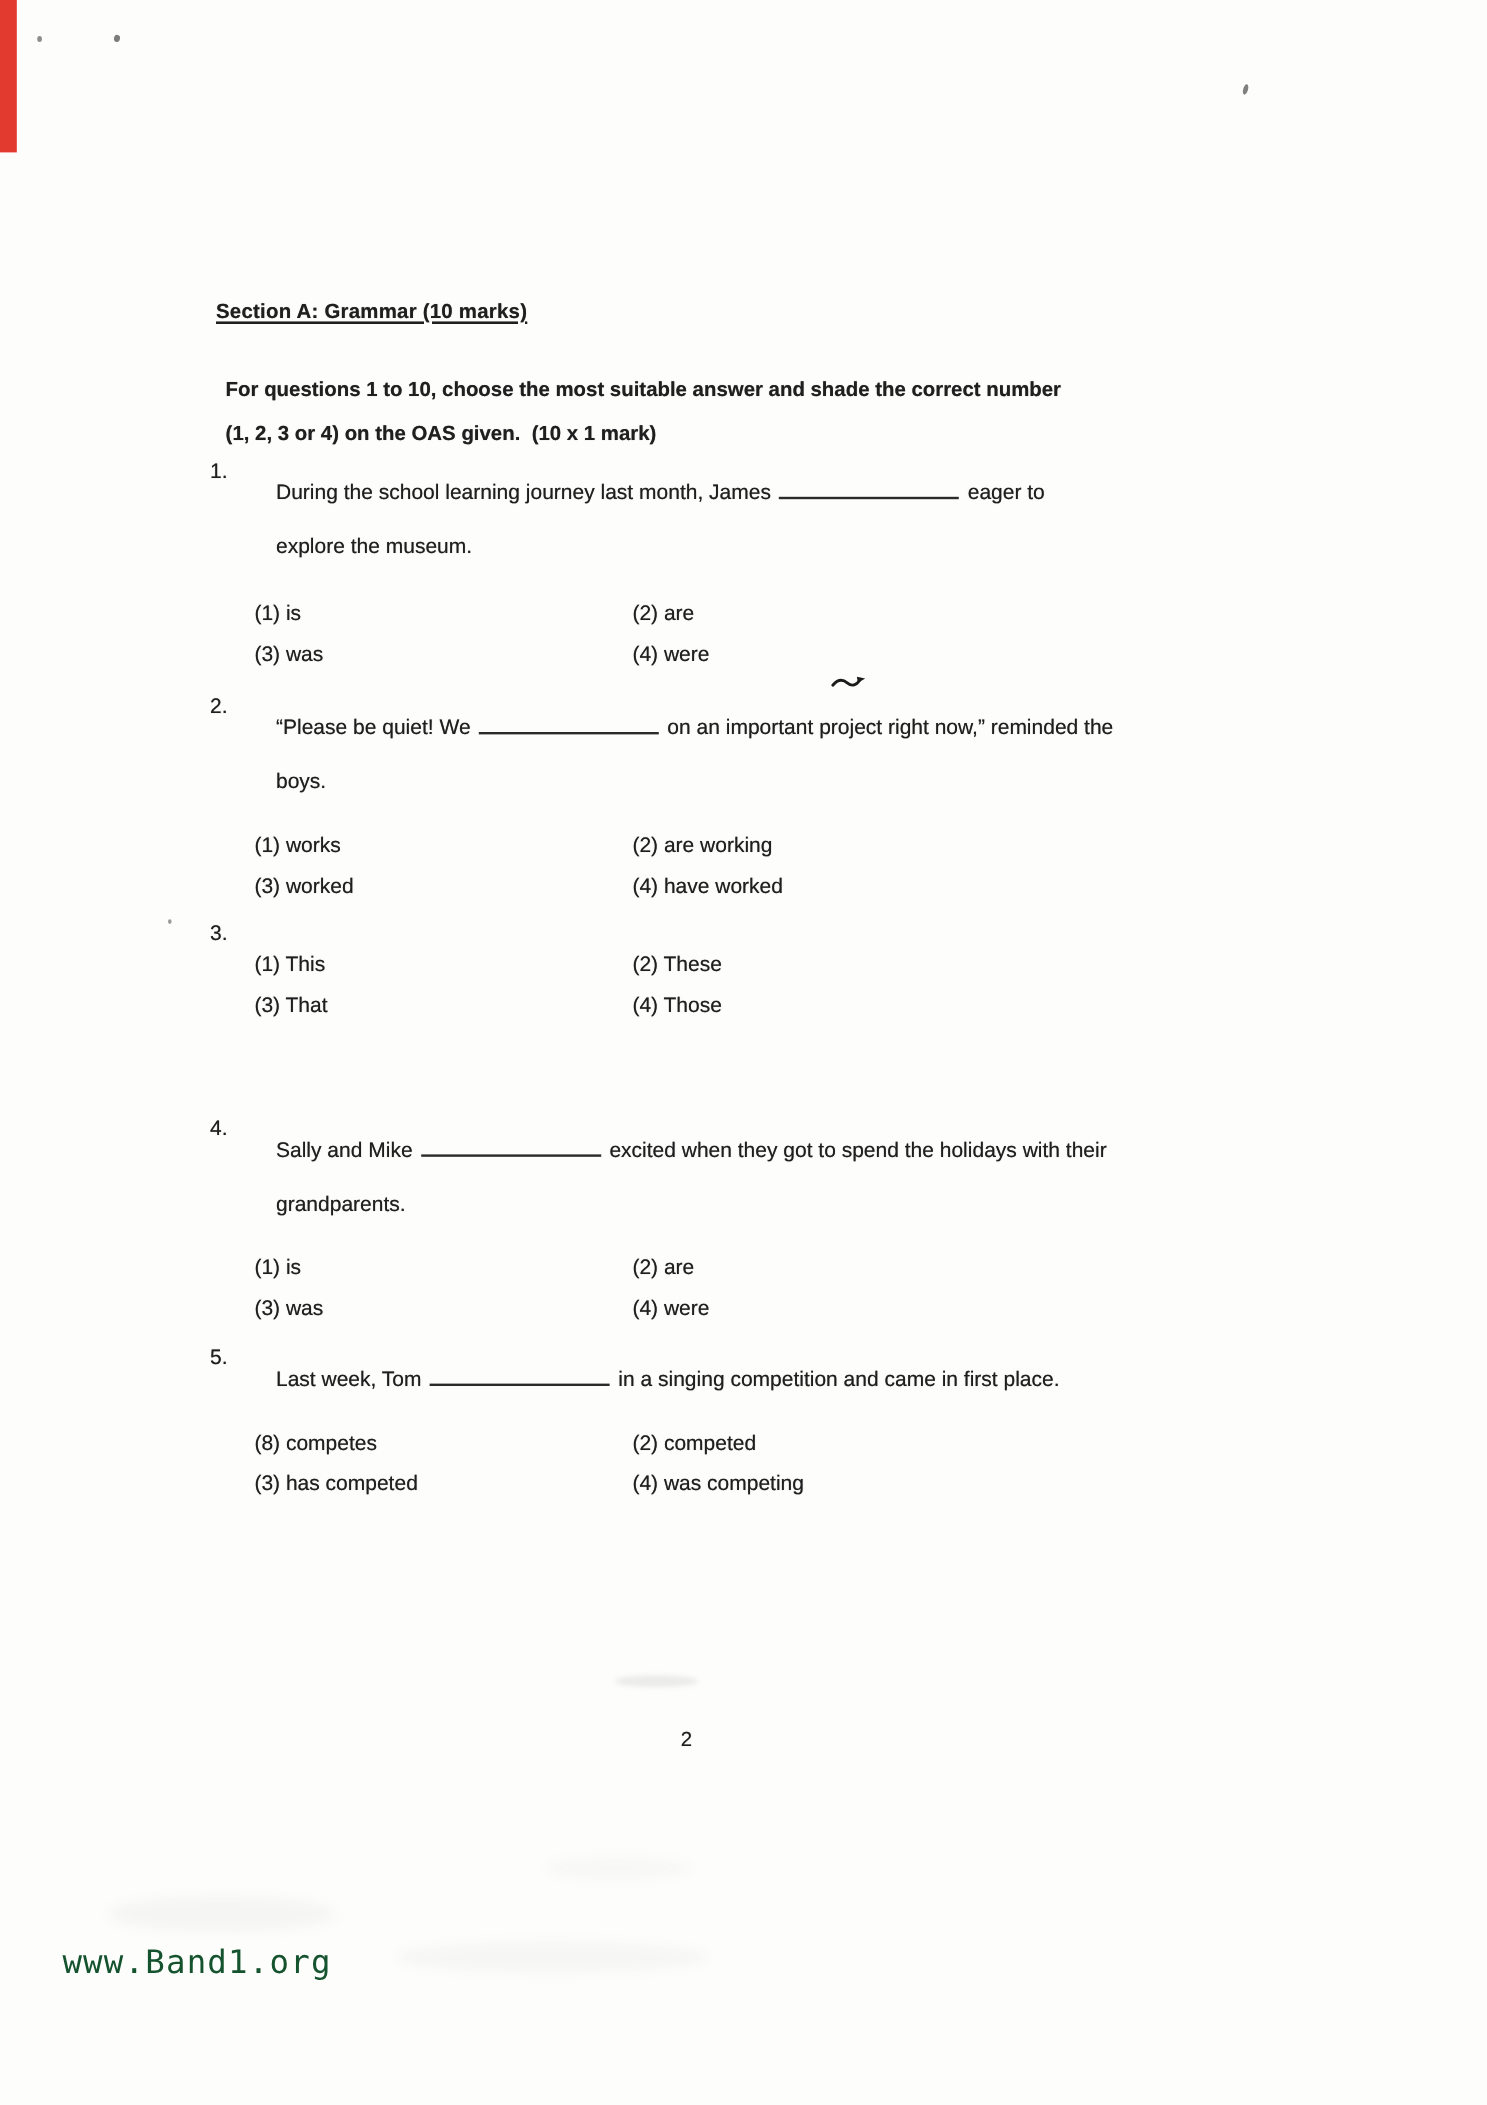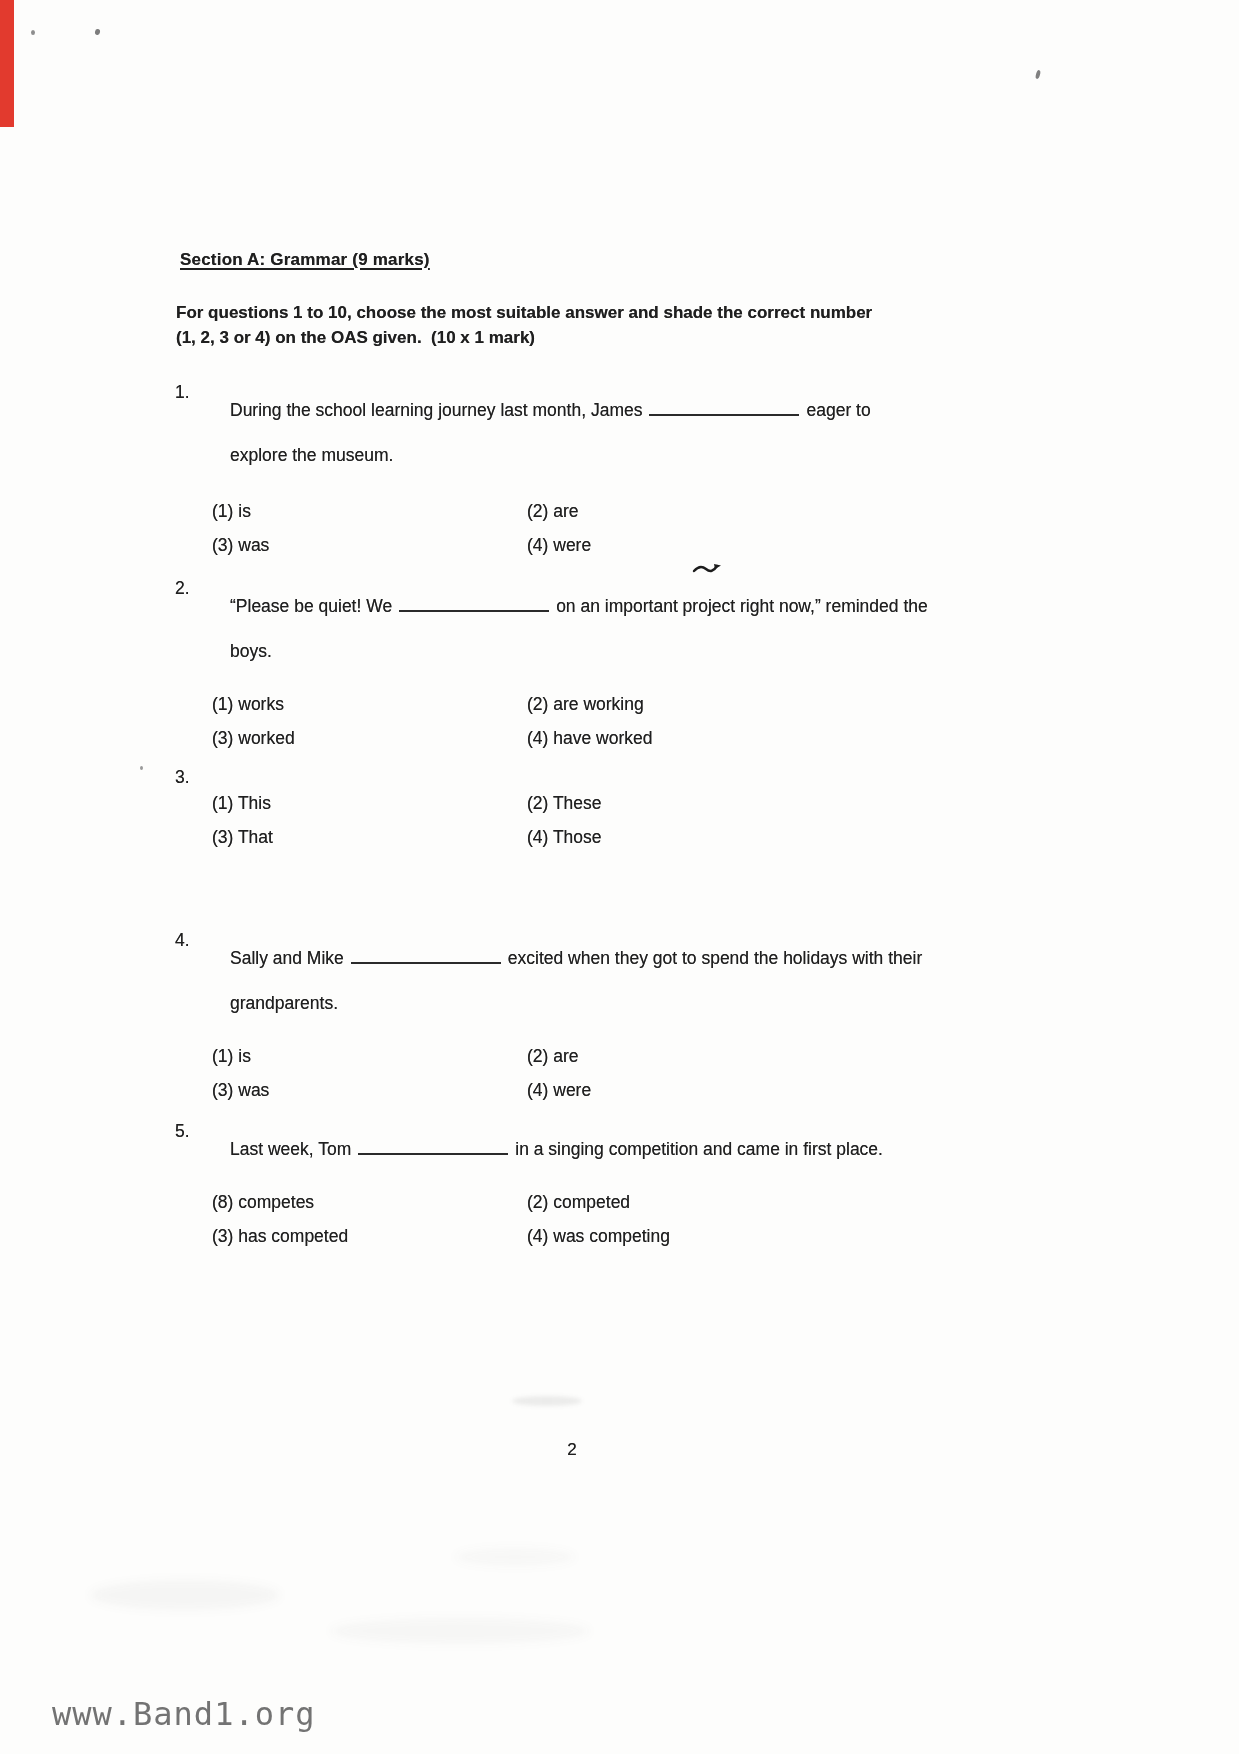--- a/index.html
+++ b/index.html
@@ -22,21 +22,21 @@
     font-size:17px;font-weight:bold;
     text-decoration:underline;
     text-decoration-thickness:2px;
     text-underline-offset:3px;
     letter-spacing:0.2px;
   }
   .instructions{
     position:absolute;left:176px;top:300px;width:790px;
     font-size:17px;font-weight:bold;line-height:25px;
   }
-  .instructions p{margin:0;white-space:nowrap;}
+  .instructions p{margin:12px;white-space:nowrap;}
   .question{
     position:absolute;left:175px;width:820px;
     display:flex;align-items:flex-start;
     font-size:17.5px;line-height:27px;
   }
   .q1{top:379px;}
   .q2{top:575px;}
   .q3{top:764px;}
   .q4{top:927px;}
   .q5{top:1118px;}
@@ -59,23 +59,23 @@
   }
   .q1 .options{margin-top:29px;}
   .q2 .options{}
   .q3 .options{}
   .opt{white-space:nowrap;}
   .page-number{
     position:absolute;left:552px;top:1440px;width:40px;
     text-align:center;font-size:17px;
   }
   .watermark{
-    position:absolute;left:52px;top:1695px;
+    position:absolute;left:52px;top:1620px;
     font-family:"DejaVu Sans Mono",monospace;
-    font-size:32px;letter-spacing:1px;color:#737373;
+    font-size:27px;letter-spacing:1px;color:#14532d;
     text-shadow:none;
   }
   .pen-mark{position:absolute;left:692px;top:558px;}
   .speck{position:absolute;border-radius:50%;}
   .sp1{left:31px;top:30px;width:4px;height:5px;background:#8e8e8e;}
   .sp2{left:95px;top:29px;width:5px;height:6px;background:#7d7d7d;transform:rotate(12deg);}
   .sp3{left:1036px;top:70px;width:4px;height:9px;background:#808080;transform:rotate(16deg);}
   .sp4{left:140px;top:766px;width:3px;height:4px;background:#9a9a9a;}
   .smudge{position:absolute;border-radius:50%;filter:blur(5px);}
   .sm1{left:90px;top:1580px;width:190px;height:30px;background:rgba(60,60,60,0.04);}
@@ -83,21 +83,21 @@
   .sm3{left:512px;top:1396px;width:70px;height:10px;background:rgba(60,60,60,0.09);filter:blur(2px);}
   .sm4{left:455px;top:1548px;width:120px;height:18px;background:rgba(60,60,60,0.03);}
 </style>
 </head>
 <body>
 
 <div class="page">
 
   <div class="red-strip"></div>
 
-  <div class="section-title">Section A: Grammar (9 marks)</div>
+  <div class="section-title">Section A: Grammar (10 marks)</div>
 
   <div class="instructions">
     <p>For questions 1 to 10, choose the most suitable answer and shade the correct number</p>
     <p>(1, 2, 3 or 4) on the OAS given.&nbsp; (10 x 1 mark)</p>
   </div>
 
   <div class="question q1">
     <span class="qnum">1.</span>
     <div class="qbody">
       <p class="qline">

